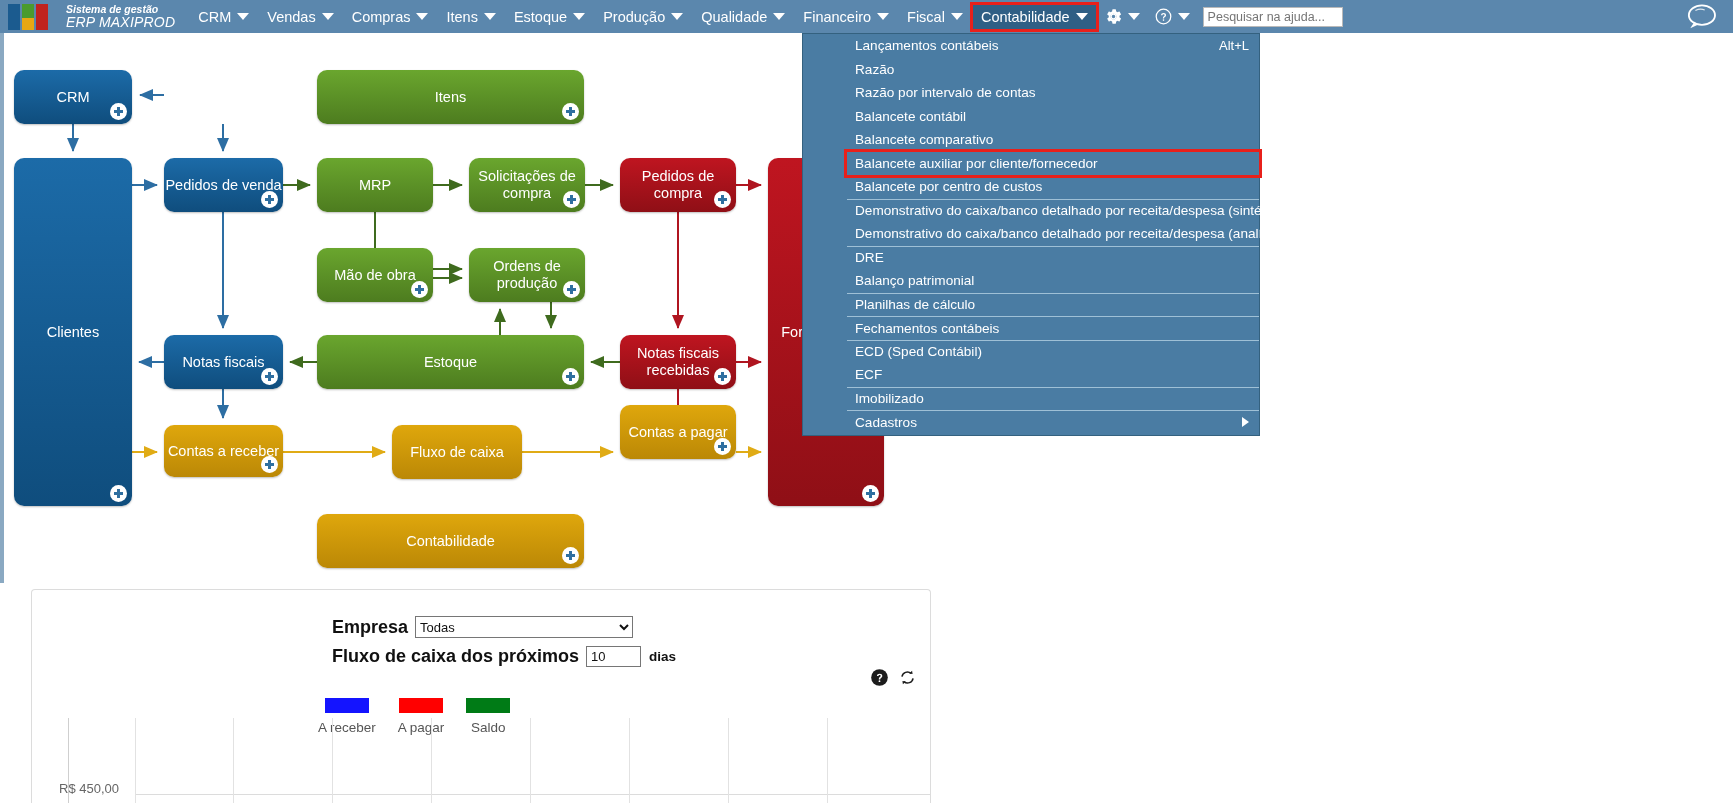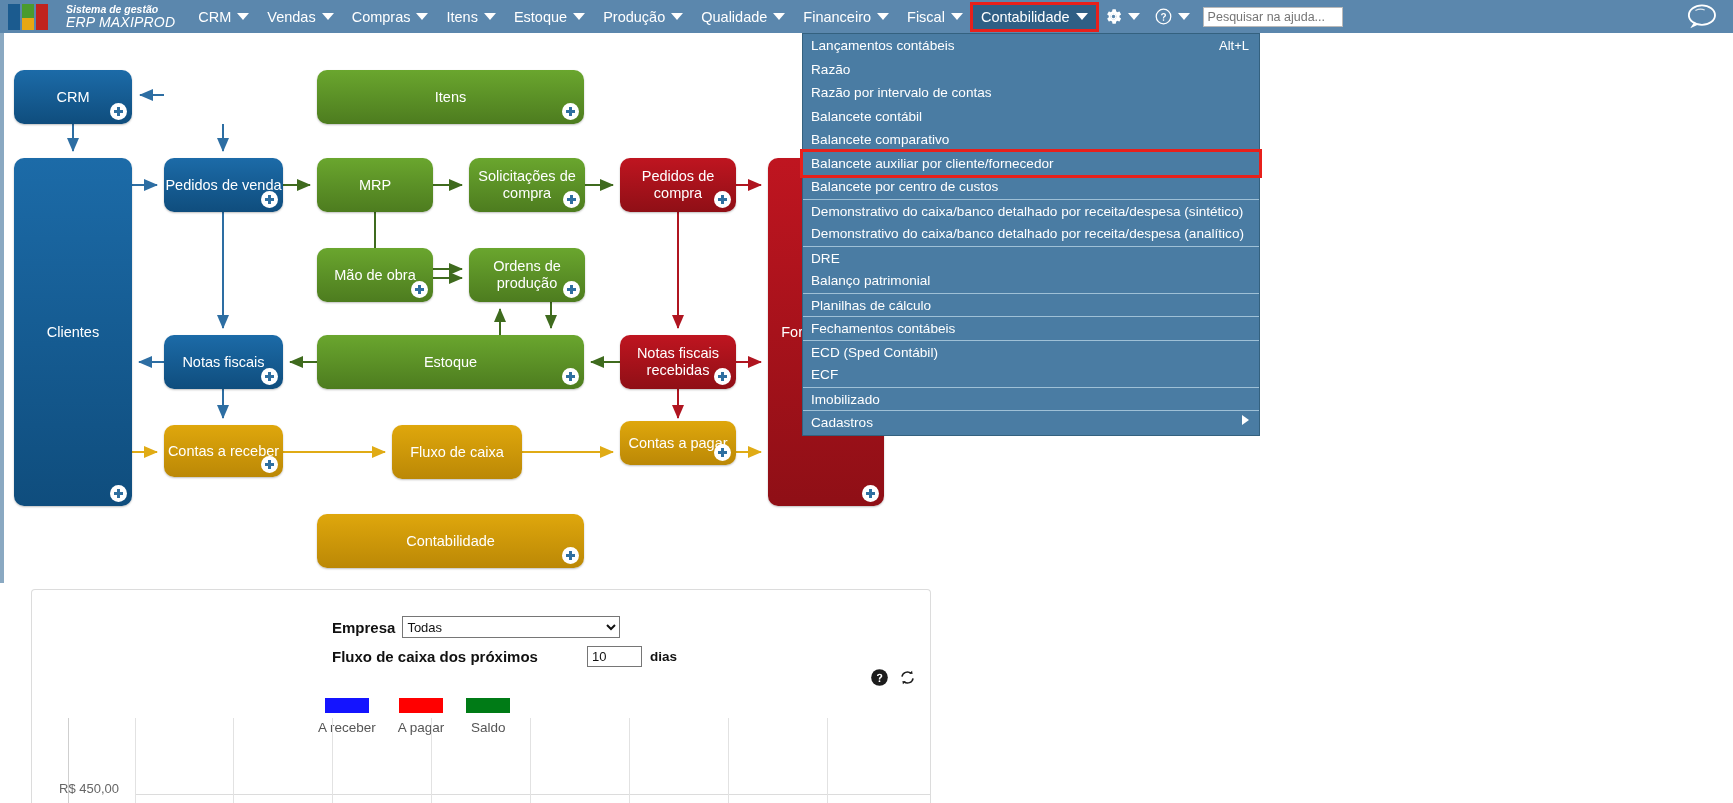--- a/index.html
+++ b/index.html
@@ -62,25 +62,25 @@
   
   #dropdown {
     position:absolute; left:802px; top:33px; width:458px;
     background:#4a7ca3;
     border:1px solid #34617f;
     z-index:50;
     padding-bottom:1px;
   }
   .dd-item {
     position:relative;
-    display:flex; align-items:flex-start; justify-content:space-between;
+    display:flex; align-items:center; justify-content:space-between;
     color:#ffffff; font-size:13.6px;
     padding:4px 10px 4px 8px;
     height:23.5px;
-    cursor:pointer; white-space:nowrap;
+    cursor:pointer; white-space:nowrap;margin-left:44px;
   }
   .dd-item.sel { outline:3px solid #e8201b; outline-offset:0px; z-index:3; }
   .dd-group-sep { border-top:1px solid #9fc0d6; }
   .dd-shortcut { font-size:13px; color:#ffffff; padding-left:18px; }
   .dd-arrow {
     width:0;height:0;border-top:5px solid transparent;border-bottom:5px solid transparent;
     border-left:7px solid #ffffff;
   }
 
   
@@ -119,30 +119,30 @@
   svg#wires { position:absolute; left:0; top:0; width:960px; height:550px; pointer-events:none; }
 
   
   #panel {
     position:absolute; left:31px; top:589px; width:900px; height:214px;
     background:#ffffff; border:1px solid #dcdcdc; border-bottom:none;
     border-radius:4px 4px 0 0;
   }
   #form-rows { position:absolute; left:300px; top:26px; }
   .form-row { display:flex; align-items:center; margin-bottom:8px; }
-  .form-label { font-size:15px; font-weight:bold; color:#111; margin-right:7px; }
+  .form-label { font-size:18px; font-weight:bold; color:#111; margin-right:7px; }
   #empresa-select {
     width:218px; height:22px; font-size:13px;
     font-family:"Liberation Sans", sans-serif;
     border:1px solid #767676; background:#ffffff; color:#111;
   }
   #dias-input {
     width:55px; height:21px; font-size:13px; padding:1px 4px;
     font-family:"Liberation Sans", sans-serif;
-    border:1px solid #767676; background:#ffffff; color:#111;margin-left:42px;
+    border:1px solid #767676; background:#ffffff; color:#111;
   }
   .form-suffix { font-size:13.5px; font-weight:bold; color:#111; margin-left:8px; }
 
   #panel-icons { position:absolute; left:838px; top:78px; display:flex; gap:9px; align-items:center; }
   .pi { width:19px; height:19px; cursor:pointer; }
 
   #legend { position:absolute; left:286px; top:108px; display:flex; align-items:center; gap:9px; }
   .lg { display:flex; align-items:center; gap:7px; margin-right:13px;flex-direction:column; }
   .lg-swatch { width:44px; height:15px; display:block; }
   .lg-label { font-size:13.5px; color:#555; }
@@ -422,21 +422,21 @@
       <span>Fornecedores</span>
       <span class="plus"></span>
     </div>
   <div class="node yellow" style="left:164px; top:392px; width:119px; height:52px;">
       <span>Contas a receber</span>
       <span class="plus"></span>
     </div>
   <div class="node yellow" style="left:392px; top:392px; width:130px; height:54px;">
       <span>Fluxo de caixa</span>
     </div>
-  <div class="node yellow" style="left:620px; top:388px; width:116px; height:44px;border-radius:10px;">
+  <div class="node yellow" style="left:620px; top:372px; width:116px; height:54px;border-radius:10px;">
       <span>Contas a pagar</span>
       <span class="plus"></span>
     </div>
   <div class="node yellow" style="left:317px; top:481px; width:267px; height:54px;">
       <span>Contabilidade</span>
       <span class="plus"></span>
     </div>
 </div>
 
 <div id="panel">

